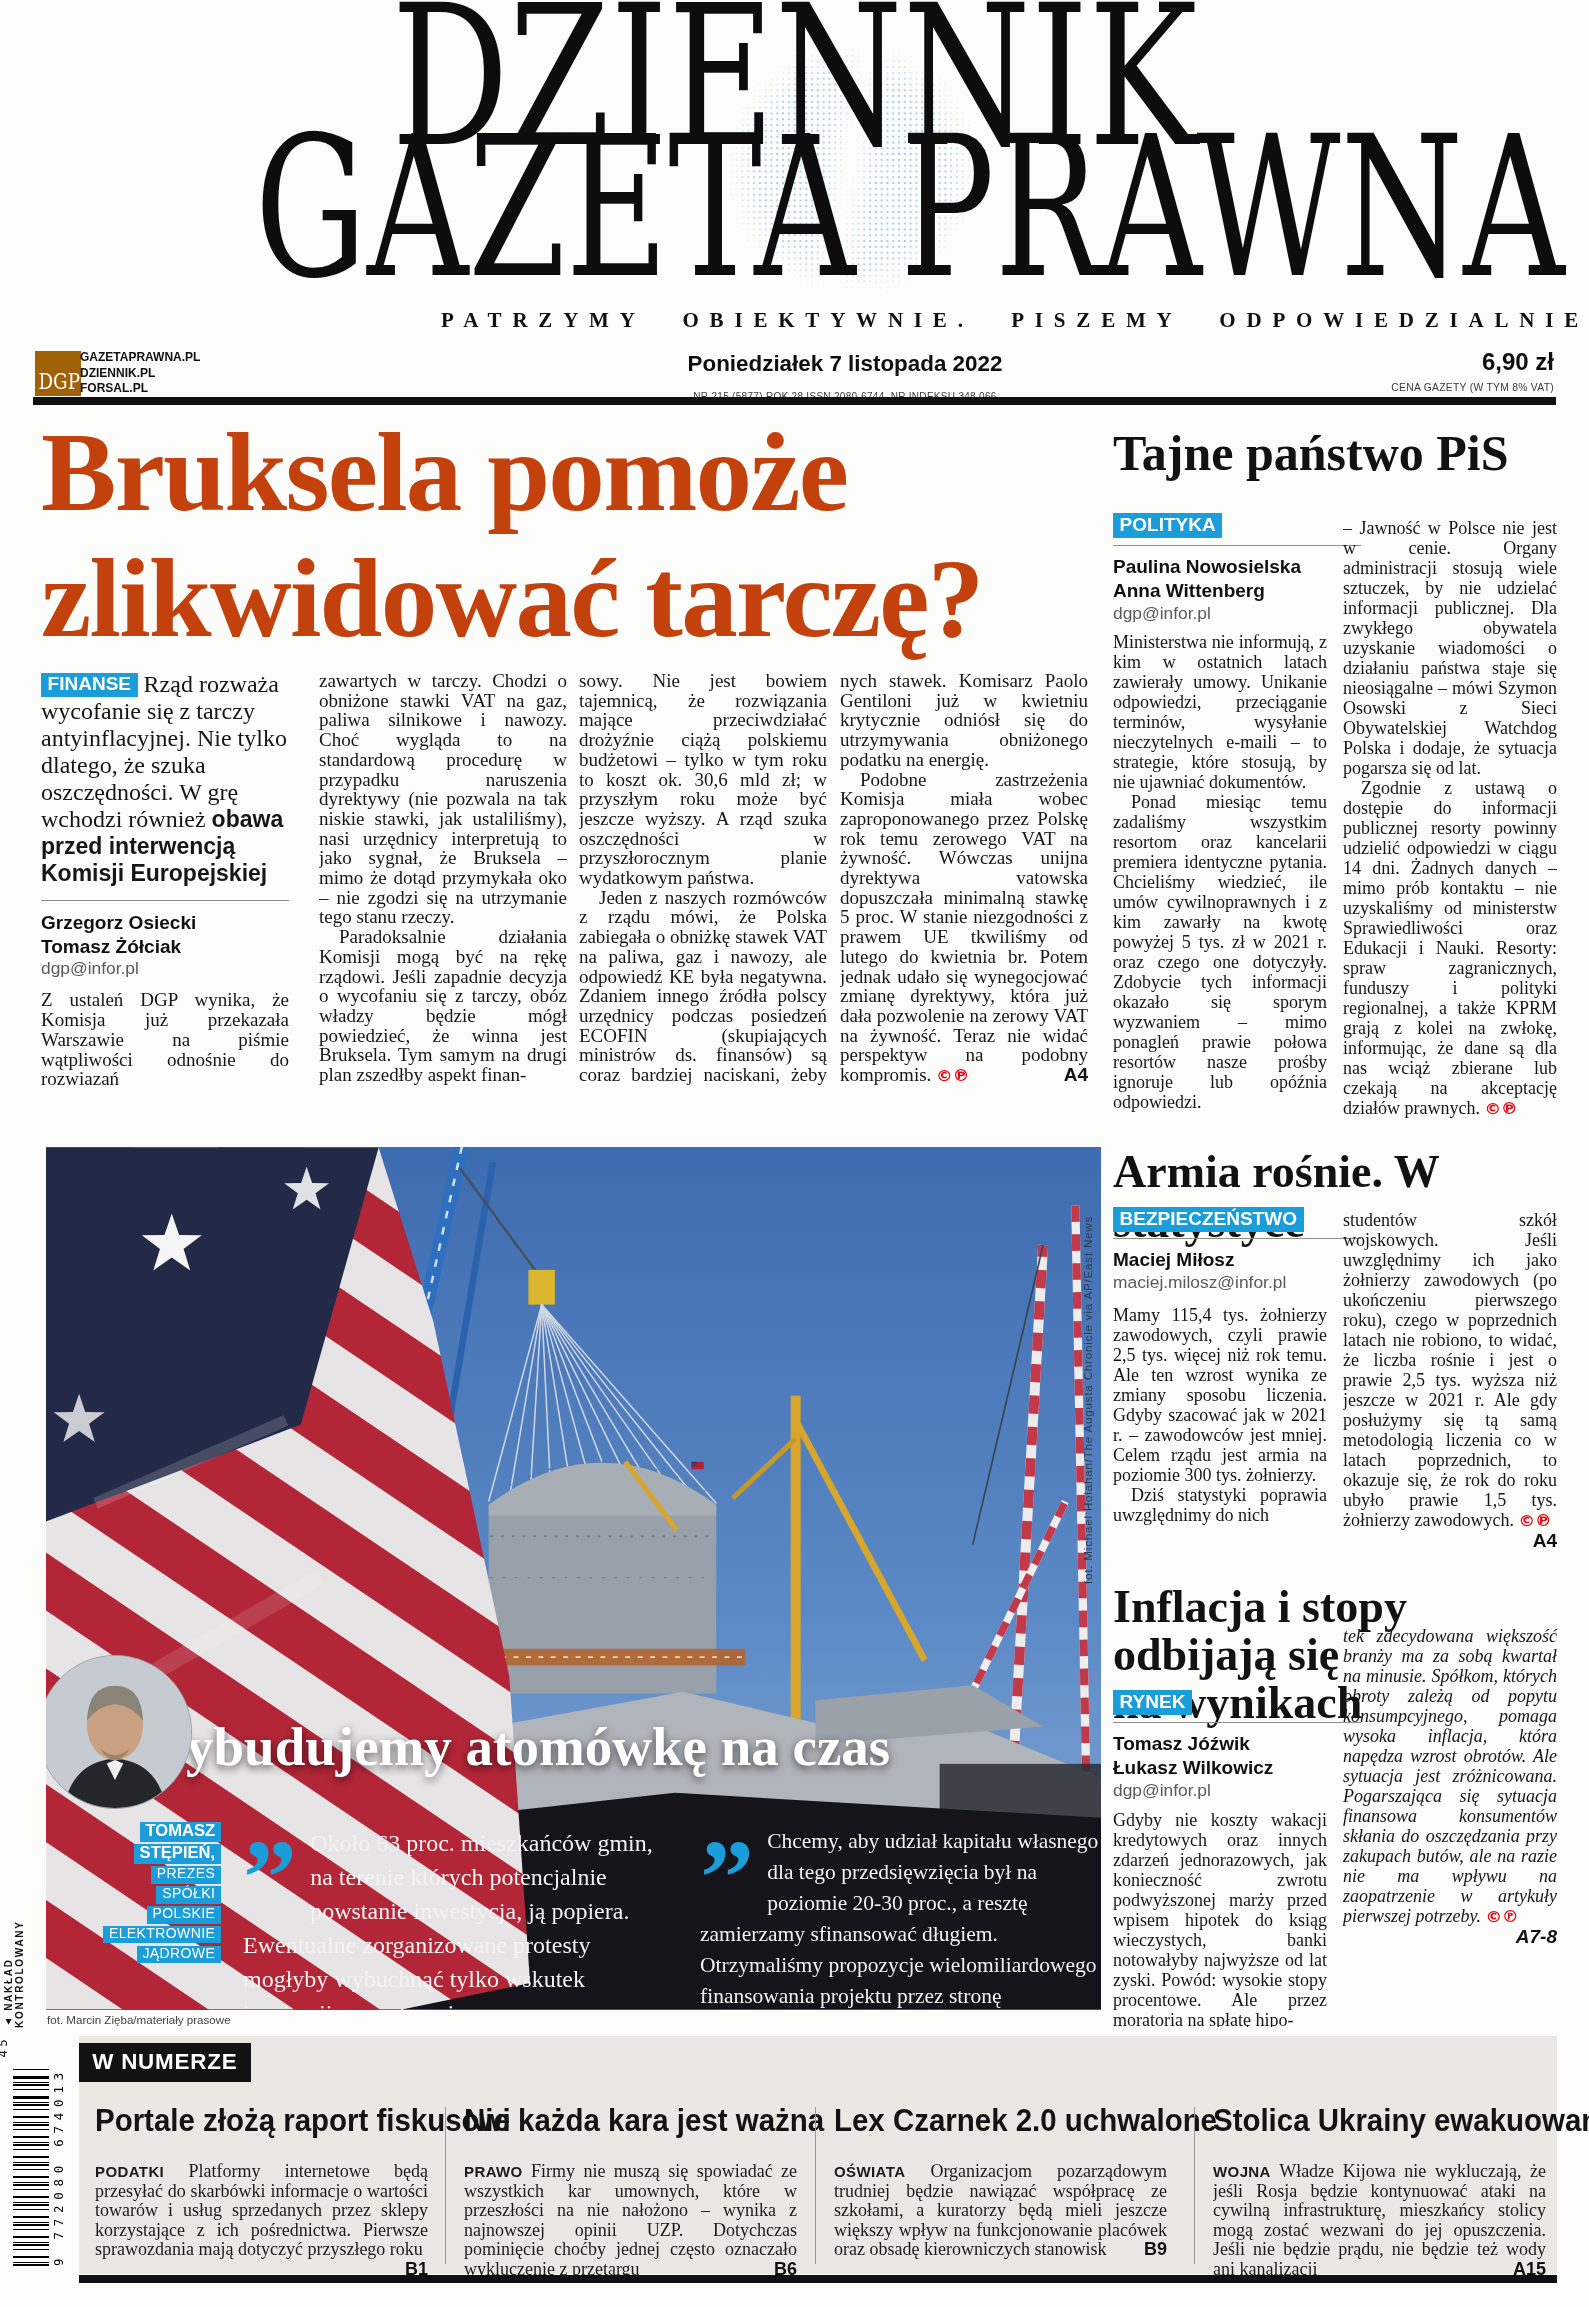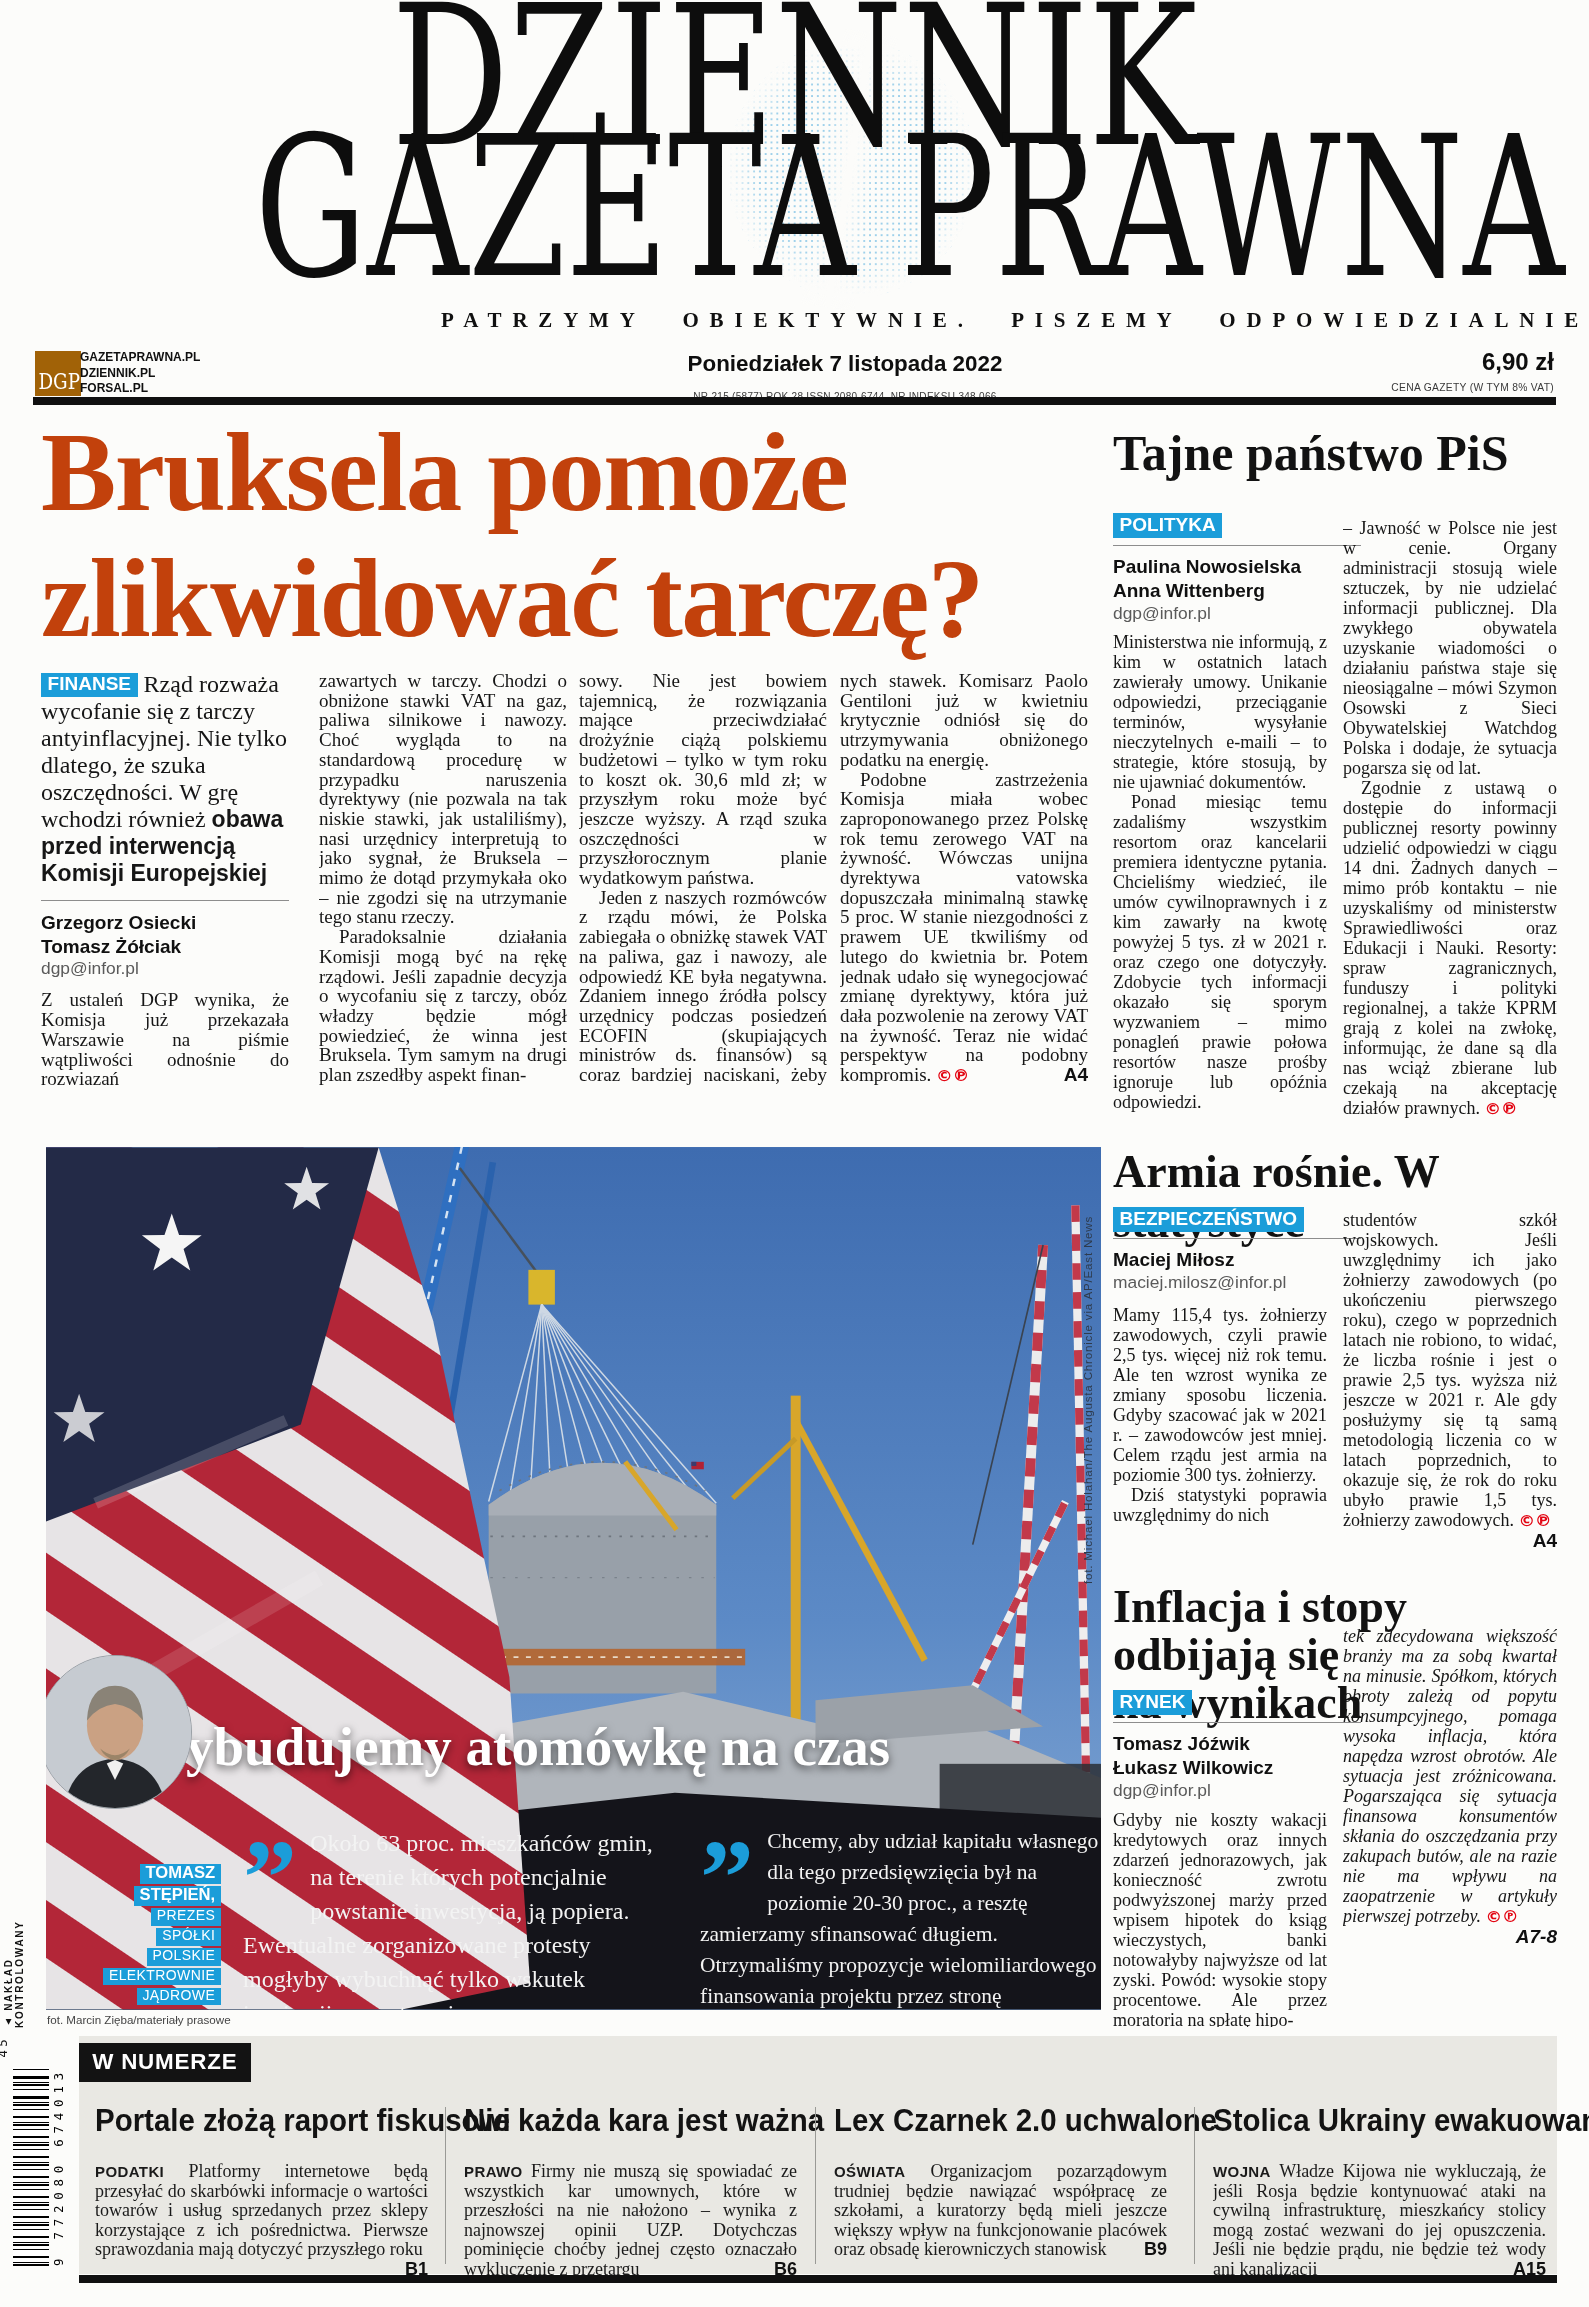--- a/index.html
+++ b/index.html
@@ -75,21 +75,21 @@
   .photo{left:46px;top:1147px;width:1055px;height:863px;overflow:hidden;background:#4a76b5;}
   .photo svg{position:absolute;left:0;top:0;}
   .photo-head{position:absolute;left:87px;top:568px;font-weight:bold;font-size:55px;color:#fff;
          text-shadow:0 2.5px 8.3px rgba(0,0,0,.6);letter-spacing:0;}
   .credit-v{position:absolute;right:6.6px;top:6.6px;height:430px;writing-mode:vertical-rl;
          transform:rotate(180deg);font-family:"Liberation Sans",sans-serif;font-size:11.6px;
          letter-spacing:0.8px;color:#2e3b4d;}
   .portrait{position:absolute;left:-8.3px;top:508px;width:152px;height:152px;border-radius:50%;
          background:#c6cbd1;overflow:hidden;border:0.8px solid #9aa0a6;}
   .speaker{position:absolute;left:0;top:675px;width:175px;display:flex;flex-direction:column;
-         align-items:flex-end;gap:2.5px;font-family:"Liberation Sans",sans-serif;margin-top:42px;}
+         align-items:flex-end;gap:2.5px;font-family:"Liberation Sans",sans-serif;}
   .speaker span{background:#1b9dd9;color:#fff;padding:0 5.8px 1.7px;white-space:nowrap;}
   .sp-big{font-weight:bold;font-size:16.6px;line-height:18px;}
   .sp-small{font-size:14px;line-height:15.7px;letter-spacing:0.4px;}
   .quote{position:absolute;top:679px;color:#f3f3f3;}
   .q1{left:197px;width:435px;font-size:24px;line-height:34px;}
   .q2{left:654px;width:407px;font-size:21.5px;line-height:31px;}
   .qmark{float:left;font-family:"Liberation Serif",serif;font-weight:bold;font-size:108px;
          line-height:.5;color:#1b9dd9;margin:25px 13.2px 0 0;}
   .portrait-credit{left:47px;top:2013px;font-family:"Liberation Sans",sans-serif;font-size:11.6px;color:#444;}
 

